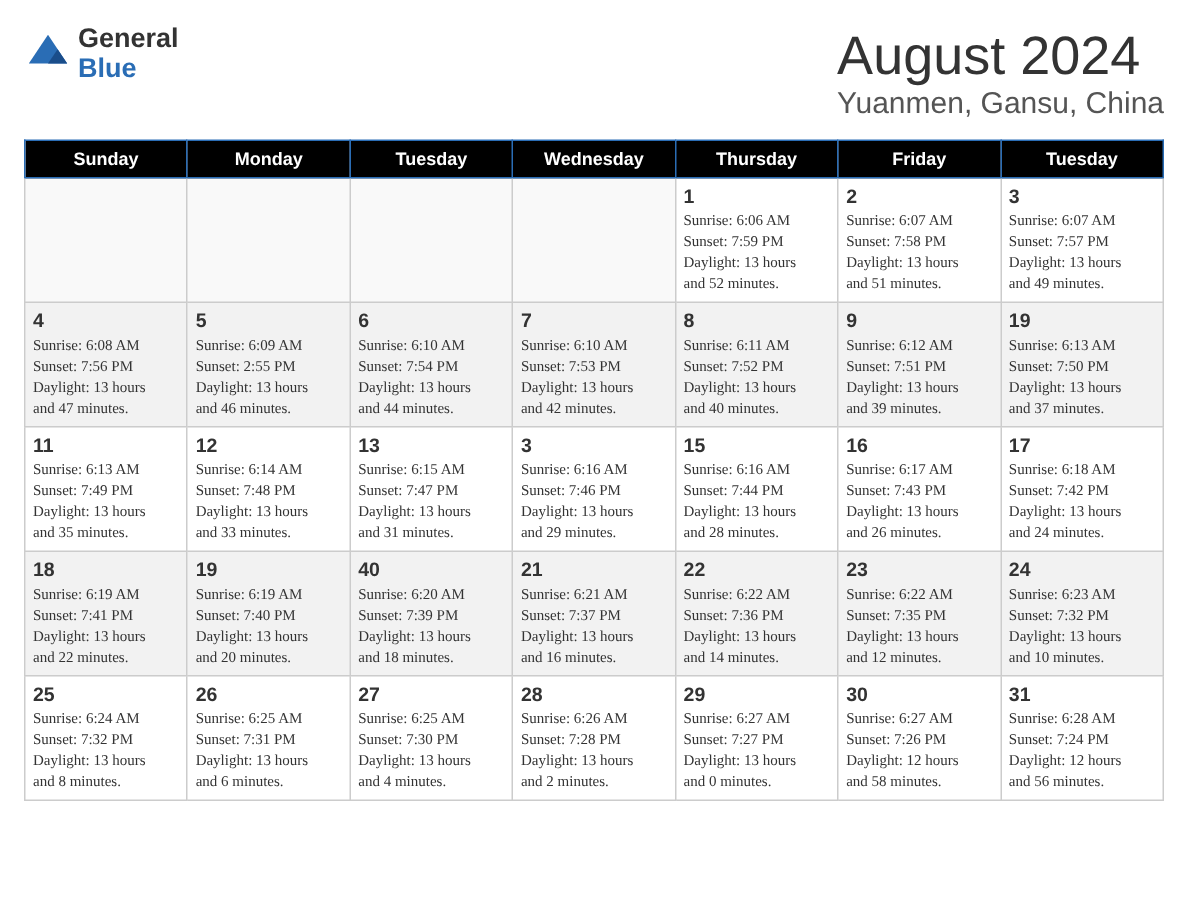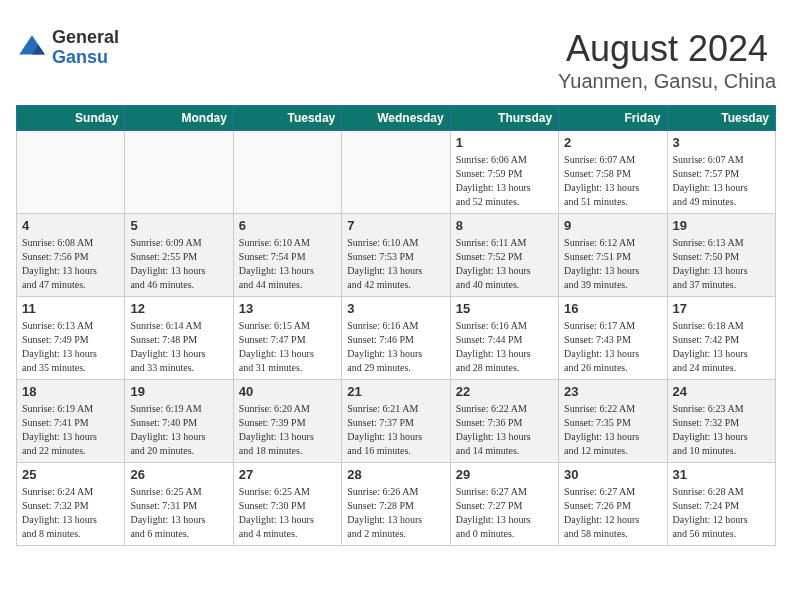--- a/index.html
+++ b/index.html
@@ -8,59 +8,58 @@
       background: #fff;
       width: 792px;
       min-height: 612px;
       padding: 16px;
     }
     .header {
       display: flex;
       justify-content: space-between;
       align-items: flex-start;
       margin-bottom: 12px;
-      margin-top: 12px;
     }
     .logo {
       display: flex;
       align-items: center;
       gap: 4px;
     }
     .logo-text {
       font-size: 18px;
       font-weight: bold;
       line-height: 1.1;
     }
     .logo-general { color: #333; }
     .logo-blue { color: #2a6db5; }
     .logo-icon {
       width: 32px;
       height: 32px;
     }
     .title-block {
-      text-align: center;
+      text-align: left;
     }
     .month-year {
       font-size: 36px;
       color: #333;
       font-weight: normal;
     }
     .location {
       font-size: 20px;
       color: #555;
     }
     .calendar {
       width: 100%;
       border-collapse: collapse;
       font-size: 11px;
     }
     .calendar th {
-      background-color: #0f766e;
+      background-color: #000000;
       color: #fff;
-      text-align: right;
+      text-align: center;
       padding: 5px 6px;
       font-size: 12px;
       font-weight: bold;
       border: 1px solid #2a6db5;
     }
     .calendar td {
       border: 1px solid #ccc;
       vertical-align: top;
       padding: 4px 5px;
       width: calc(100% / 7);
@@ -90,21 +89,21 @@
 <body>
 
 <div class="header">
   <div class="logo">
     <svg class="logo-icon" viewBox="0 0 40 40">
       <polygon points="20,4 36,28 4,28" fill="#2a6db5"></polygon>
       <polygon points="28,16 36,28 20,28" fill="#1a4d8a"></polygon>
     </svg>
     <div class="logo-text">
       <div class="logo-general">General</div>
-      <div class="logo-blue">Gansu</div>
+      <div class="logo-blue">Blue</div>
     </div>
   </div>
   <div class="title-block">
     <div class="month-year">August 2024</div>
     <div class="location">Yuanmen, Gansu, China</div>
   </div>
 </div>
 
 <table class="calendar">
   <thead>

